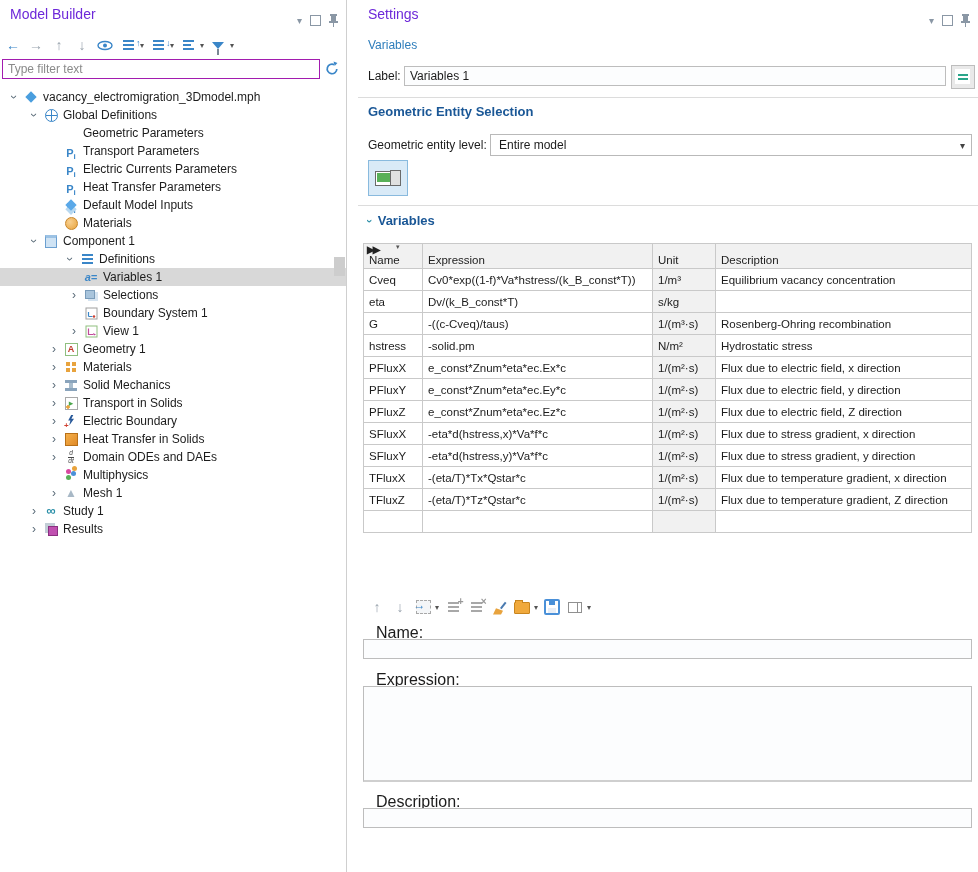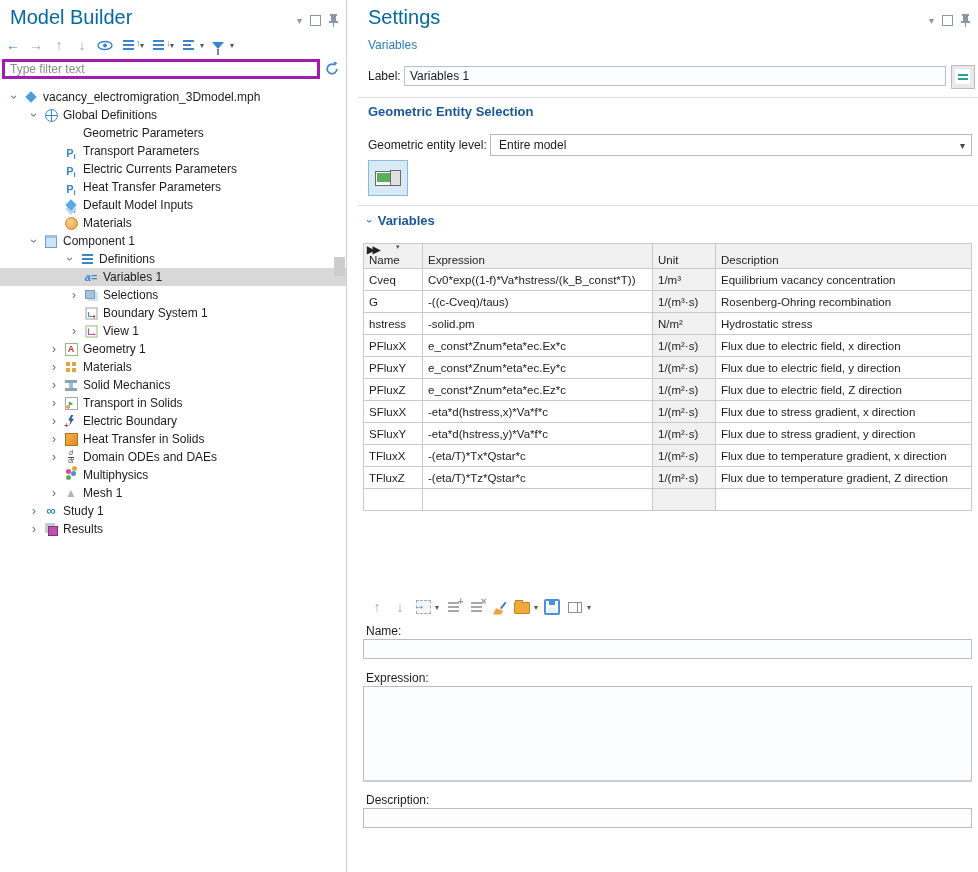--- a/index.html
+++ b/index.html
@@ -1,20 +1,20 @@
 <!DOCTYPE html>
 <html><head>
 <meta charset="utf-8">
 <style>
   html,body{margin:0;padding:0;background:#fff;font-family:"Liberation Sans",sans-serif;}
   body{width:978px;height:872px;position:relative;overflow:hidden;font-size:12px;color:#1c1c1c;}
   .panel{position:absolute;top:0;height:872px;background:#fff;}
   #left-panel{left:0;width:346px;border-right:1px solid #cfcfcf;}
   #right-panel{left:358px;width:620px;}
-  .ptitle{position:absolute;top:6px;left:10px;font-size:20px;color:#0369a1;}
+  .ptitle{position:absolute;top:6px;left:10px;font-size:14px;color:#6d28d9;}
   .win-icons{position:absolute;top:14px;right:8px;display:flex;gap:8px;align-items:center;}
   .i-caret{color:#8a97a5;font-size:10px;line-height:10px;}
   .i-sq{width:9px;height:9px;border:1px solid #8a97a5;display:inline-block;}
   .i-pin{width:9px;height:13px;display:inline-block;background:
     linear-gradient(#8a97a5,#8a97a5) 50% 0/7px 2px no-repeat,
     linear-gradient(#8a97a5,#8a97a5) 50% 2px/5px 5px no-repeat,
     linear-gradient(#8a97a5,#8a97a5) 50% 7px/9px 2px no-repeat,
     linear-gradient(#8a97a5,#8a97a5) 50% 9px/1px 4px no-repeat;}
   
   .toolbar{display:flex;align-items:center;}
@@ -46,21 +46,21 @@
   .i-broom::before{content:"";position:absolute;left:8px;top:0;width:2px;height:8px;background:#4a7ab0;transform:rotate(38deg);transform-origin:bottom left;}
   .i-broom::after{content:"";position:absolute;left:1px;bottom:0;width:10px;height:7px;background:#e8a33d;clip-path:polygon(0 100%,30% 10%,100% 45%,80% 100%);}
   .i-folder{width:14px;height:10px;background:#f0a93c;border:1px solid #c8851e;border-radius:1px;position:relative;margin-top:2px;}
   .i-folder::before{content:"";position:absolute;left:0;top:-3px;width:6px;height:2px;background:#f0a93c;border:1px solid #c8851e;border-bottom:none;}
   .i-disk{width:12px;height:12px;border:2px solid #4a90d8;border-radius:2px;background:
     linear-gradient(#4a90d8,#4a90d8) 50% 0/6px 4px no-repeat,
     linear-gradient(#e8eef6,#e8eef6) 50% 100%/8px 5px no-repeat,#fff;}
   .i-tset{width:12px;height:9px;border:1px solid #909090;background:linear-gradient(#909090,#909090) 8px 0/1px 9px no-repeat;}
   
   #filter-row{position:absolute;top:59px;left:2px;right:26px;}
-  #filter-row input{width:100%;height:20px;box-sizing:border-box;border:3px solid #a21caf;padding:0 5px;font:12px "Liberation Sans",sans-serif;color:#1d4ed8;}
+  #filter-row input{width:100%;height:20px;box-sizing:border-box;border:1px solid #a21caf;padding:0 5px;font:12px "Liberation Sans",sans-serif;color:#1d4ed8;}
   #filter-row input::placeholder{color:#8a8a8a;}
   #refresh-btn{position:absolute;top:61px;right:5px;width:17px;height:17px;}
   
   #tree{position:absolute;top:88px;left:0;right:0;}
   .trow{height:18px;display:flex;align-items:center;cursor:default;}
   .trow.sel{background:#d8d8d8;}
   .chev{width:16px;text-align:center;color:#5a6b78;font-size:12px;line-height:12px;display:inline-block;flex:0 0 16px;}
   .chev.open{transform:rotate(90deg);}
   .ticon{width:18px;height:15px;display:inline-flex;align-items:center;justify-content:center;flex:0 0 18px;position:relative;}
   .tlabel{margin-left:3px;white-space:nowrap;}
@@ -129,21 +129,21 @@
   table{border-collapse:collapse;table-layout:fixed;width:100%;font-size:11.5px;}
   table{border:1px solid #a9a9a9;}
   th,td{border:1px solid #c9c9c9;height:21px;padding:0 5px;overflow:hidden;white-space:nowrap;text-align:left;}
   th{height:22px;background:#f1f1f1;font-weight:400;vertical-align:bottom;padding-bottom:2px;color:#222;}
   td.unit,th.unit{background:#f1f1f1;}
   td{background:#fff;}
   #th-name{position:relative;}
   #th-name .dblarrow{position:absolute;top:0;left:3px;font-size:10px;font-weight:bold;color:#222;letter-spacing:-2px;}
   #th-name .hcaret{position:absolute;top:-1px;left:32px;font-size:7px;color:#555;}
   
-  .fld-label{position:absolute;left:8px;font-size:12px;}
+  .fld-label{position:absolute;left:18px;font-size:16px;}
   .fld-input{position:absolute;left:5px;right:6px;}
   #expr-area{position:absolute;left:5px;right:6px;top:686px;height:96px;border:1px solid #bdbdbd;border-bottom:2px solid #cfcfcf;background:#fcfdfe;resize:none;font:12px "Liberation Sans",sans-serif;box-sizing:border-box;}
   .eye-svg,.refresh-svg{display:block;}
 </style>
 </head>
 <body>
 
 <div class="panel" id="left-panel">
   <div class="ptitle">Model Builder</div>
   <div class="win-icons">
@@ -471,20 +471,26 @@
         </tr>
       </thead>
       <tbody>
           <tr>
             <td>Cveq</td>
             <td>Cv0*exp((1-f)*Va*hstress/(k_B_const*T))</td>
             <td class="unit">1/m³</td>
             <td>Equilibrium vacancy concentration</td>
           </tr>
           <tr>
+            <td>eta</td>
+            <td>Dv/(k_B_const*T)</td>
+            <td class="unit">s/kg</td>
+            <td></td>
+          </tr>
+          <tr>
             <td>G</td>
             <td>-((c-Cveq)/taus)</td>
             <td class="unit">1/(m³·s)</td>
             <td>Rosenberg-Ohring recombination</td>
           </tr>
           <tr>
             <td>hstress</td>
             <td>-solid.pm</td>
             <td class="unit">N/m²</td>
             <td>Hydrostatic stress</td>

